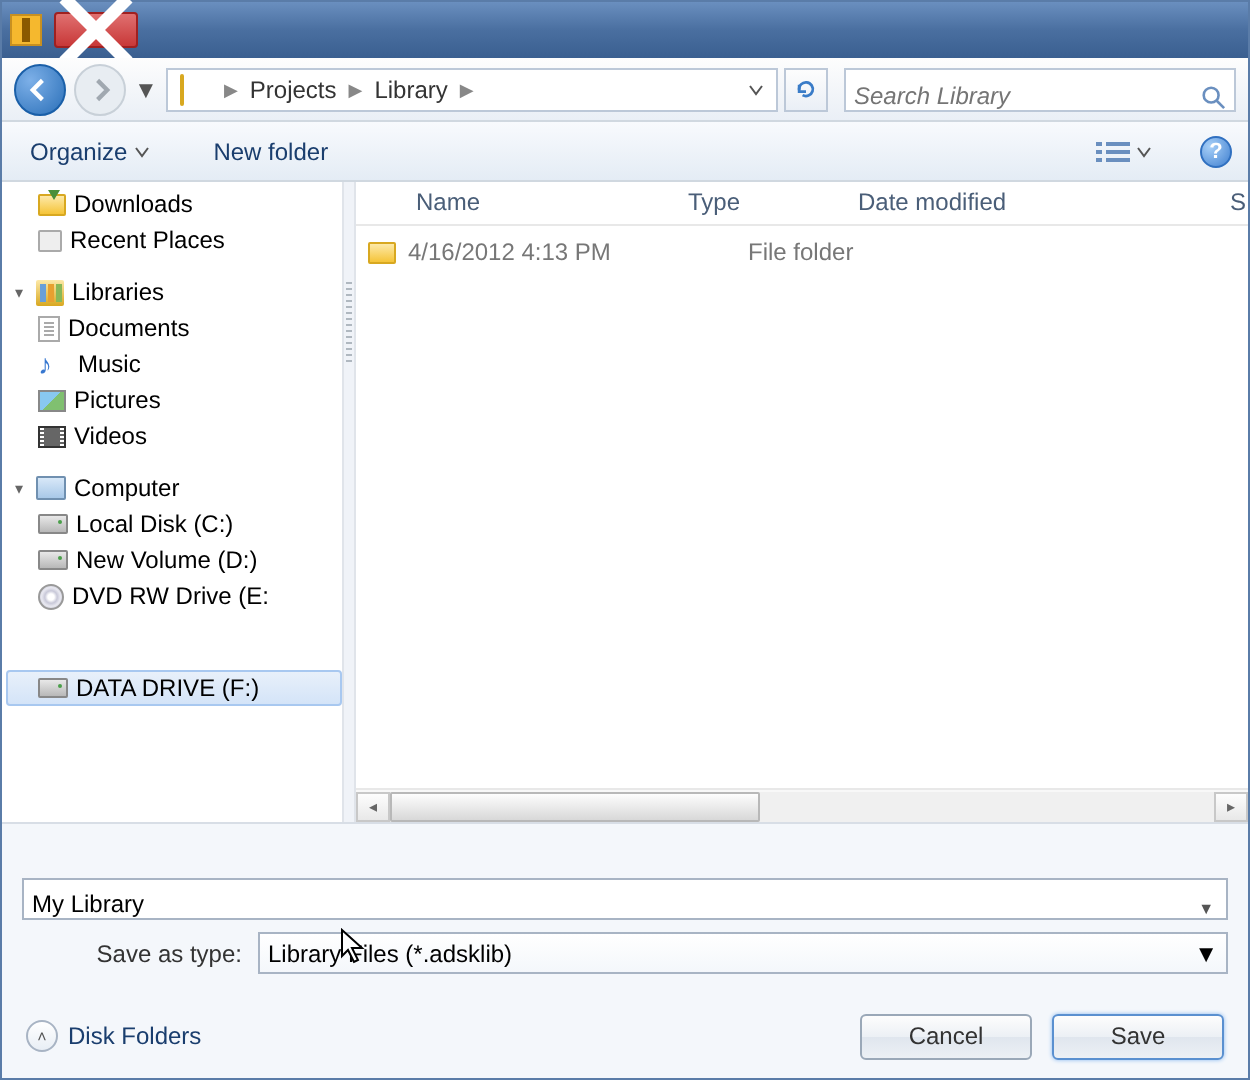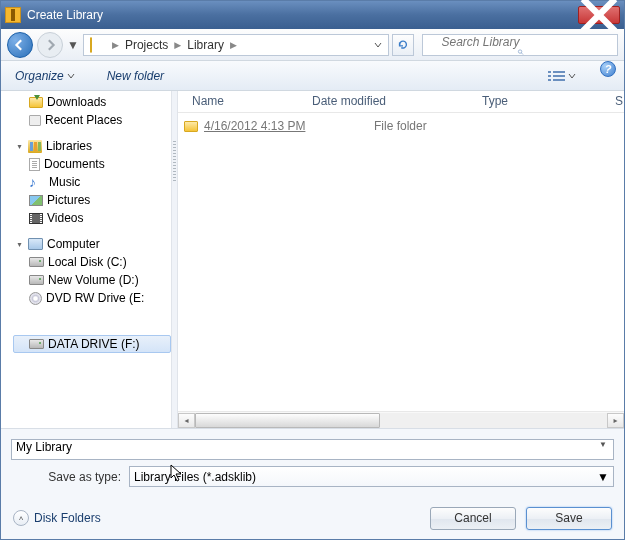--- a/index.html
+++ b/index.html
@@ -18,33 +18,33 @@
 .nav-btn svg { width: 12px; height: 12px; }
 .nav-drop { width: 12px; display: flex; align-items: center; justify-content: center; cursor: pointer; color: #555; }
 .breadcrumb { flex: 1; height: 22px; border: 1px solid #bcc8d8; background: #fff; display: flex; align-items: center; padding: 0 2px; }
 .bc-icon { width: 16px; height: 14px; margin: 0 4px; }
 .bc-folder { background: linear-gradient(to bottom, #fde9a8 0%, #f5c438 100%); border: 1px solid #d8a820; border-radius: 1px; width: 14px; height: 11px; }
 .bc-seg { padding: 0 4px; cursor: pointer; color: #333; }
 .bc-sep { color: #888; padding: 0 2px; font-size: 9px; }
 .bc-tail { flex: 1; display: flex; justify-content: flex-end; align-items: center; gap: 6px; padding-right: 4px; }
 .bc-tail svg { width: 8px; height: 8px; }
 .refresh-btn { width: 22px; height: 22px; border: 1px solid #bcc8d8; background: linear-gradient(to bottom,#fdfdfd,#eaeff6); display: flex; align-items: center; justify-content: center; cursor: pointer; margin-left: -1px; }
-.search-box { width: 196px; height: 22px; border: 1px solid #bcc8d8; background: #fff; display: flex; align-items: center; padding: 0 4px; margin-left: 4px; flex-direction: column; }
+.search-box { width: 196px; height: 22px; border: 1px solid #bcc8d8; background: #fff; display: flex; align-items: flex-end; padding: 0 4px; margin-left: 4px; }
 .search-box input { flex: 1; border: none; outline: none; font-style: italic; color: #888; font-size: 12px; }
 .search-box svg { width: 13px; height: 13px; color: #6a8fbf; }
 
-.toolbar { height: 30px; background: linear-gradient(to bottom, #f8fafd 0%, #e4ecf5 100%); border-bottom: 1px solid #d0d8e0; display: flex; padding: 0 8px; gap: 20px; font-style: italic; }
+.toolbar { height: 30px; background: linear-gradient(to bottom, #f8fafd 0%, #e4ecf5 100%); border-bottom: 1px solid #d0d8e0; display: flex; align-items: center; padding: 0 8px; gap: 20px; }
 .tool-item { color: #1a3e6e; cursor: pointer; display: flex; align-items: center; gap: 3px; padding: 2px 6px; }
 .tool-item svg { width: 8px; height: 8px; }
 .tool-spacer { flex: 1; }
 .view-btn { display: flex; align-items: center; gap: 2px; padding: 2px 4px; cursor: pointer; }
 .help-btn { width: 16px; height: 16px; border-radius: 50%; background: radial-gradient(circle at 30% 30%, #a8d0f8, #4080d0); color: #fff; display: flex; align-items: center; justify-content: center; font-weight: bold; font-size: 11px; cursor: pointer; border: 1px solid #3070c0; }
 
 .main { flex: 1; display: flex; overflow: hidden; }
-.sidebar { width: 170px; background: #fff; overflow-y: auto; padding: 2px 0 2px 12px; }
+.sidebar { width: 170px; background: #fff; overflow-y: auto; padding: 2px 0 2px 2px; }
 .tree-item { display: flex; align-items: center; gap: 4px; padding: 2px 2px 2px 16px; cursor: pointer; white-space: nowrap; overflow: hidden; text-overflow: ellipsis; }
 .tree-item.selected { background: linear-gradient(to bottom, #e8f0fa, #d4e4f8); border: 1px solid #a8c8f0; border-radius: 2px; padding: 1px 1px 1px 15px; margin-top: 28px; }
 .tree-group { display: flex; align-items: center; gap: 4px; padding: 2px; margin-top: 8px; cursor: pointer; }
 .tree-group .exp { width: 9px; height: 9px; display: flex; align-items: center; justify-content: center; color: #666; font-size: 8px; }
 .tree-group:first-child { margin-top: 0; }
 .ic { width: 16px; height: 14px; display: inline-block; flex-shrink: 0; }
 .ic-folder { background: linear-gradient(to bottom, #fde9a8, #f5c438); border: 1px solid #d8a820; border-radius: 1px; height: 11px; width: 14px; }
 .ic-dl { background: linear-gradient(to bottom, #fde9a8, #f5c438); border: 1px solid #d8a820; border-radius: 1px; height: 11px; width: 14px; position: relative; }
 .ic-dl::after { content:""; position:absolute; top:-3px; left:4px; width:0; height:0; border-left:3px solid transparent; border-right:3px solid transparent; border-top:5px solid #4a8f3a; }
 .ic-recent { background: #eee; border: 1px solid #aaa; border-radius: 1px; height: 11px; width: 12px; }
@@ -60,40 +60,40 @@
 .ic-comp { width:15px; height:12px; background: linear-gradient(to bottom, #d8e8f8, #a8c8e8); border: 1px solid #7090b0; border-radius: 1px; }
 .ic-drive { width: 15px; height: 10px; background: linear-gradient(to bottom, #e8e8e8, #b8b8b8); border: 1px solid #888; border-radius: 1px; position:relative; }
 .ic-drive::after { content:""; position:absolute; top:2px; right:2px; width:2px; height:2px; background:#4a9f4a; border-radius:50%; }
 .ic-disc { width: 13px; height: 13px; border-radius: 50%; background: radial-gradient(circle,#fff 20%,#c8c8d8 40%,#e8e8f0 60%,#b8b8c8 100%); border:1px solid #999; }
 
 .splitter { width: 7px; background: #f0f3f8; border-left: 1px solid #e0e4ea; border-right: 1px solid #e0e4ea; position: relative; cursor: col-resize; }
 .splitter::after { content: ""; position: absolute; top: 50px; left: 1px; width: 3px; height: 40px; background: repeating-linear-gradient(to bottom, #b0b8c0 0, #b0b8c0 1px, transparent 1px, transparent 3px); }
 
 .filelist { flex: 1; display: flex; flex-direction: column; background: #fff; overflow: hidden; }
 .fl-header { height: 22px; display: flex; border-bottom: 1px solid #e8e8e8; padding-left: 6px; }
-.fl-col { padding: 3px 8px; color: #4a5e78; cursor: pointer; border-right: 1px solid transparent; }
+.fl-col { padding: 3px 8px; color: #4a5e78; cursor: pointer; border-right: 1px solid transparent; margin-left: 16px; }
 .col-name { width: 120px; }
 .col-date { width: 170px; }
 .col-type { flex: 1; }
 .fl-body { flex: 1; padding: 4px 6px; overflow: auto; }
 .fl-row { display: flex; align-items: center; padding: 2px 0; cursor: pointer; }
 .fl-row .ic { margin-right: 6px; }
 .fl-row .cell-name { width: 114px; color: #333; }
-.fl-row .cell-date { width: 170px; color: #777; text-decoration: underline; }
+.fl-row .cell-date { width: 170px; color: #777; }
 .fl-row .cell-type { flex: 1; color: #777; }
 .h-scroll { height: 17px; border-top: 1px solid #e8e8e8; display:flex; align-items:center; background:#f8f8f8; }
 .h-scroll .sb-btn { width:17px; height:15px; background:linear-gradient(to bottom,#fdfdfd,#e8e8e8); border:1px solid #c8c8c8; display:flex; align-items:center; justify-content:center; font-size:8px; color:#666; cursor:pointer; }
 .h-scroll .sb-track { flex:1; height:15px; background:#f0f0f0; position:relative; }
 .h-scroll .sb-thumb { position:absolute; left:0; top:0; bottom:0; width:45%; background:linear-gradient(to bottom,#fdfdfd,#d8d8d8); border:1px solid #b8b8b8; border-radius:1px; }
 
 .bottom-sep { height: 1px; background: #d8dee6; }
 .fields { padding: 10px 10px 4px 10px; background: #f4f7fb; }
 .field-row { display: flex; align-items: center; margin-bottom: 6px; }
 .field-label { width: 118px; text-align: right; padding-right: 8px; color: #333; }
-.field-input { flex: 1; height: 21px; border: 1px solid #a8b4c4; background: #fff; display:flex; align-items:flex-start; padding: 0 4px; }
+.field-input { flex: 1; height: 21px; border: 1px solid #a8b4c4; background: #fff; display:flex; align-items:flex-end; padding: 0 4px; margin-top: 17px; }
 .field-input input { flex:1; border:none; outline:none; font-size:12px; }
 .field-input .dd { font-size:8px; color:#555; cursor:pointer; padding:0 2px; }
 .field-select { flex:1; height:21px; border:1px solid #a8b4c4; background:linear-gradient(to bottom,#fff,#f4f7fb); display:flex; align-items:center; padding:0 4px; cursor:pointer; }
 .field-select .val { flex:1; }
 
 .footer { height: 42px; background: #f4f7fb; display:flex; align-items:center; padding: 0 12px; gap:10px; }
 .hide-folders { display:flex; align-items:center; gap:5px; color:#1a3e6e; cursor:pointer; }
 .hide-folders .circ { width:16px; height:16px; border:1px solid #a8b4c4; border-radius:50%; display:flex; align-items:center; justify-content:center; font-size:8px; color:#555; background:linear-gradient(to bottom,#fff,#e8eef5); }
 .footer-spacer { flex:1; }
 .btn { min-width: 86px; height: 23px; border: 1px solid #9aa8b8; border-radius: 3px; background: linear-gradient(to bottom,#fdfdfd 0%,#ecf0f5 50%,#e0e6ee 51%,#ecf0f5 100%); color:#333; cursor:pointer; display:flex; align-items:center; justify-content:center; }
@@ -102,21 +102,20 @@
 .cursor-arrow { position:absolute; left:170px; top:464px; pointer-events:none; }
 .cursor-arrow svg { width:14px; height:18px; }
 </style>
 </head>
 <body>
 
 <div class="window">
 
   <div class="titlebar">
     <span class="app-icon"></span>
-    <span class="title">Create Library</span>
     <div class="close">
       <svg viewBox="0 0 10 10">
           <path d="M1 1 L9 9 M9 1 L1 9" stroke="#fff" stroke-width="1.6"></path>
         </svg>
     </div>
   </div>
 
   <div class="navbar">
     <div class="nav-btn nav-back">
       <svg viewBox="0 0 10 10">
@@ -238,22 +237,22 @@
           <span class="ic ic-drive"></span>
           <span>DATA DRIVE (F:)</span>
         </div>
     </div>
 
     <div class="splitter"></div>
 
     <div class="filelist">
       <div class="fl-header">
         <div class="fl-col col-name">Name</div>
+        <div class="fl-col col-type">Type</div>
         <div class="fl-col col-date">Date modified</div>
-        <div class="fl-col col-type">Type</div>
         <div class="fl-col" style="width:14px">S</div>
       </div>
       <div class="fl-body">
         <div class="fl-row">
           <span class="ic ic-folder"></span>
           <span class="cell-date">4/16/2012 4:13 PM</span>
           <span class="cell-type">File folder</span>
         </div>
       </div>
       <div class="h-scroll">

